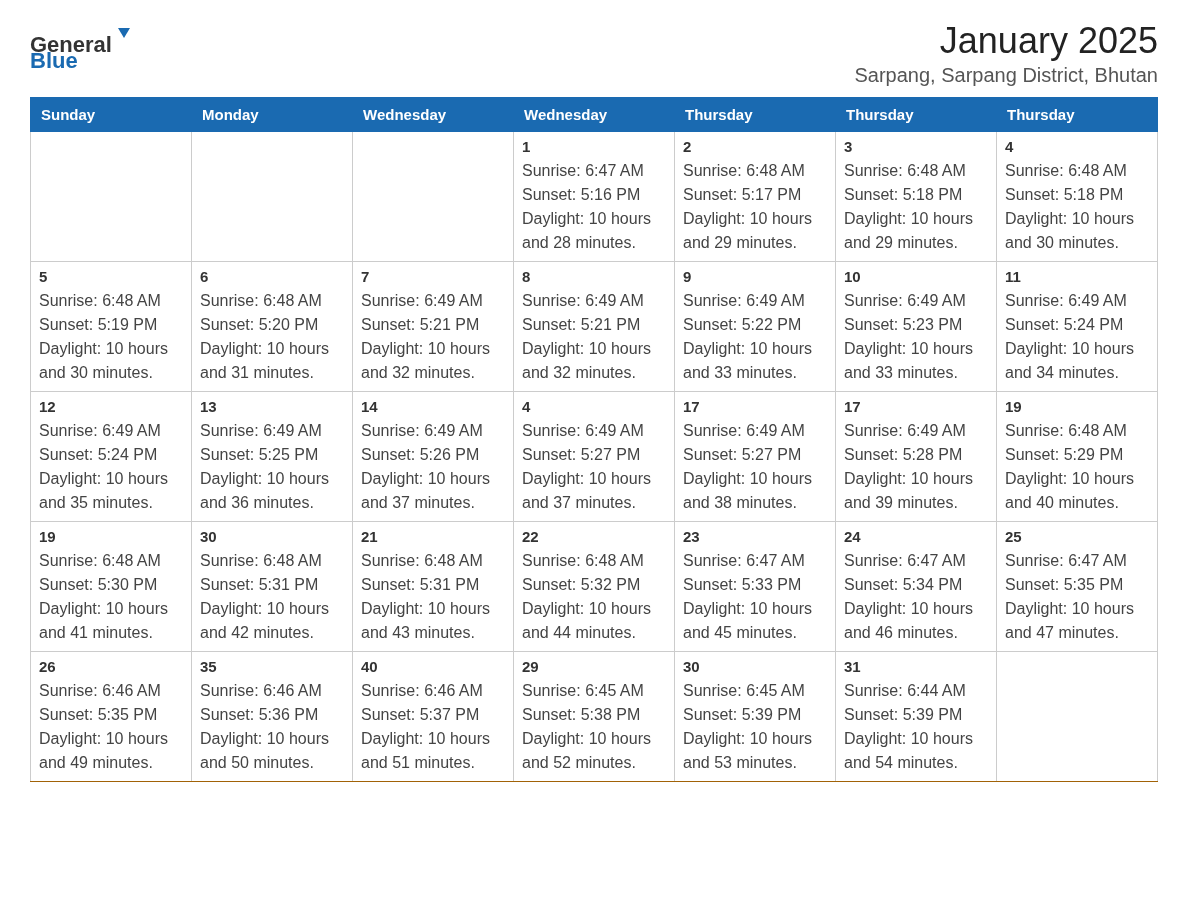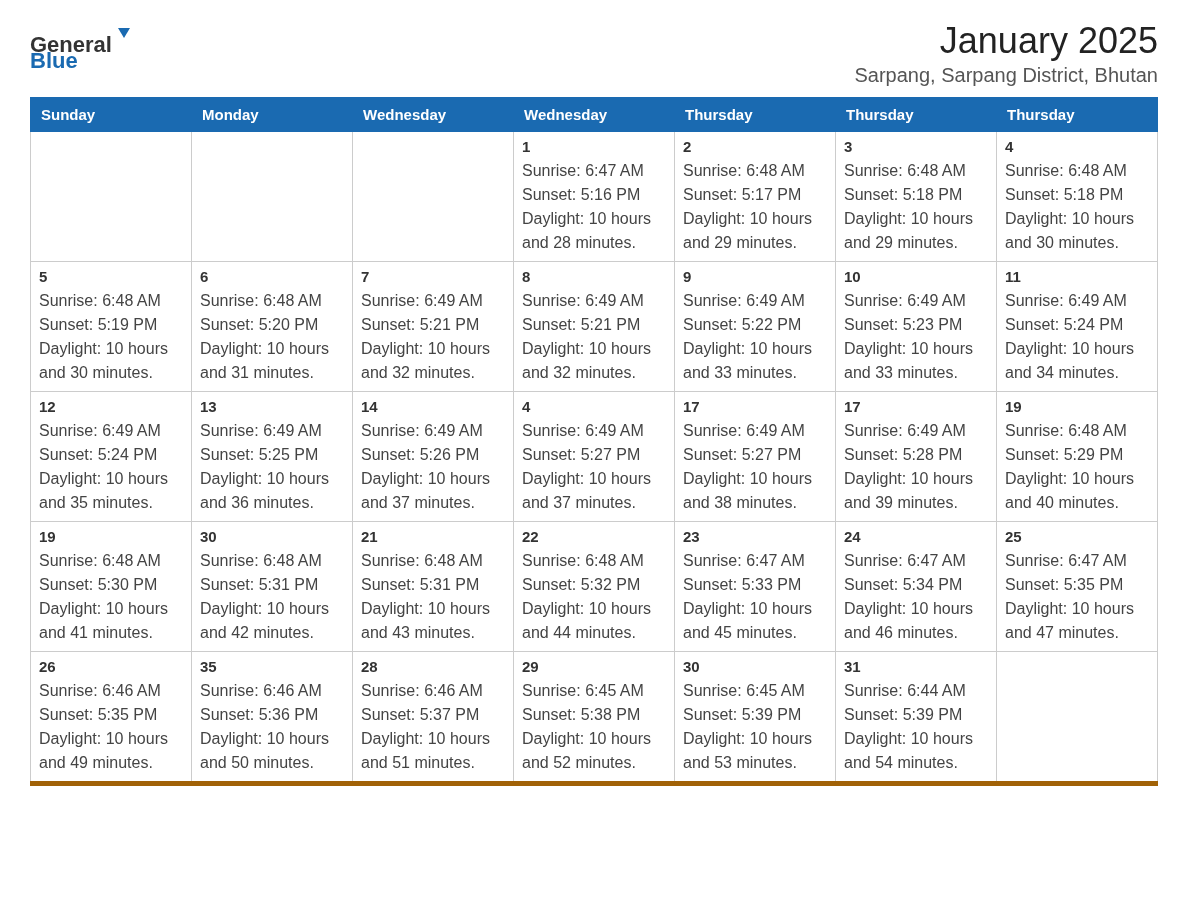--- a/index.html
+++ b/index.html
@@ -64,21 +64,21 @@
     }
     .day-info {
       font-size: 16px;
       color: #444;
       line-height: 1.5;
     }
     .empty-cell {
       background: #fff;
     }
     tbody tr:last-child td {
-      border-bottom: 5px solid #a16207;
+      border-bottom: 1px solid #a16207;
     }
     tbody tr td:first-child {
       border-left: 1px solid #ccc;
     }
   </style>
 </head>
 <body>
 
 <div class="header">
   <div class="logo">
@@ -304,21 +304,21 @@
 and 49 minutes.</div>
         </td>
         <td>
           <div class="day-number">35</div>
           <div class="day-info" style="white-space: pre-line;">Sunrise: 6:46 AM
 Sunset: 5:36 PM
 Daylight: 10 hours
 and 50 minutes.</div>
         </td>
         <td>
-          <div class="day-number">28</div>
+          <div class="day-number">40</div>
           <div class="day-info" style="white-space: pre-line;">Sunrise: 6:46 AM
 Sunset: 5:37 PM
 Daylight: 10 hours
 and 51 minutes.</div>
         </td>
         <td>
           <div class="day-number">29</div>
           <div class="day-info" style="white-space: pre-line;">Sunrise: 6:45 AM
 Sunset: 5:38 PM
 Daylight: 10 hours

